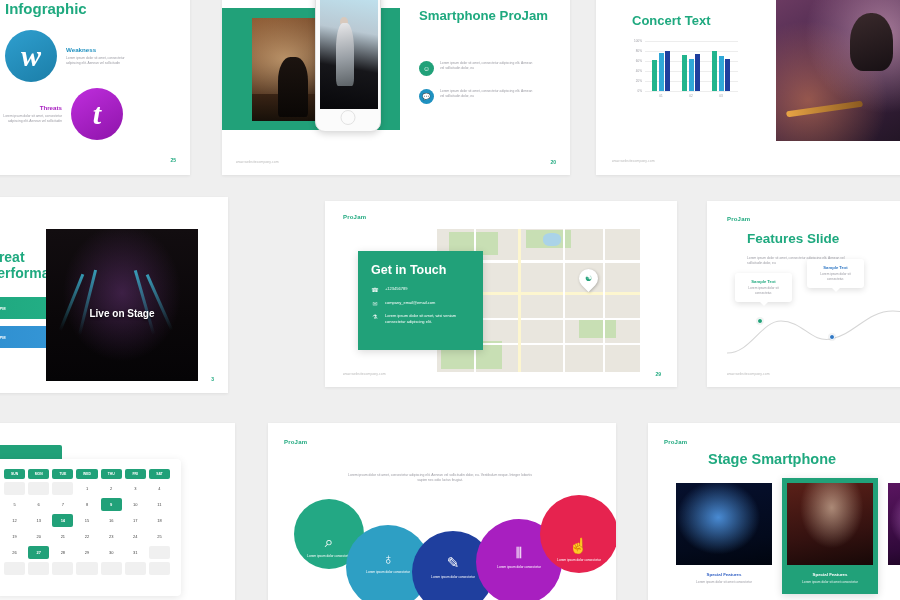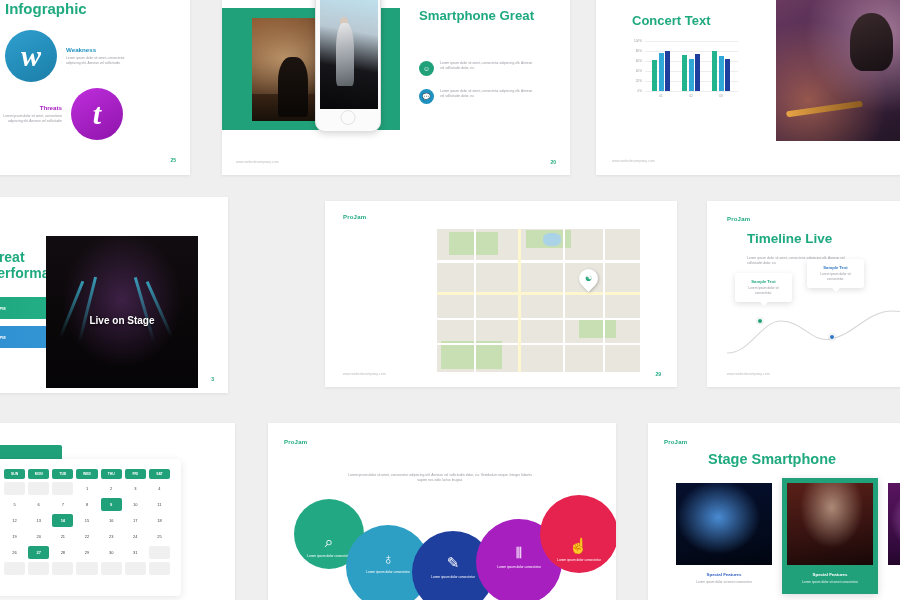--- a/index.html
+++ b/index.html
@@ -138,21 +138,20 @@
   .evrow .sep { width:1px; height:11px; background:rgba(255,255,255,.45); }
   .evrow .pl { padding-left:12px; position:relative; }
   .evrow .pin { position:absolute; left:-1px; top:50%; transform:translateY(-50%);
     font-size:6px; opacity:.85; }
   .stage-img {
     position:absolute; left:118px; top:32px; width:152px; height:152px;
     background:
       radial-gradient(ellipse at 50% 42%, rgba(120,60,140,.45), rgba(0,0,0,0) 55%),
       linear-gradient(180deg,#120d10 0%,#0a0709 60%,#050406 100%);
     overflow:hidden;
-    margin-top:7px;
   }
   .beam { position:absolute; background:linear-gradient(180deg, rgba(60,200,230,.75), rgba(60,200,230,0)); }
   .stage-txt { position:absolute; left:0; right:0; top:52%; text-align:center;
     color:#fff; font-weight:bold; font-size:10px; text-shadow:0 1px 3px rgba(0,0,0,.8); }
 
   
   #s5 { left:325px; top:201px; width:352px; height:186px; }
   #s5 .b5 { position:absolute; left:18px; top:13px; font-size:6px; }
   .map {
     position:absolute; left:112px; top:28px; width:203px; height:143px;
@@ -294,21 +293,21 @@
 
     <div class="phone">
 
       <div class="scr">
         <div class="hd"></div>
           <div class="fig"></div>
       </div>
       <div class="home"></div>
     </div>
 
-    <div class="title t2">Smartphone Great</div>
+    <div class="title t2">Smartphone ProJam</div>
 
     <div class="feat" style="left:197px; top:75px;">
       <div class="ic" style="background:#21a179;">☺</div>
       <div class="tx lorem">Lorem ipsum dolor sit amet, consectetur adipiscing elit. Aenean vel sollicitudin dolor, eu</div>
     </div>
     <div class="feat" style="left:197px; top:103px;">
       <div class="ic" style="background:#1f91c0;">💬</div>
       <div class="tx lorem">Lorem ipsum dolor sit amet, consectetur adipiscing elit. Aenean vel sollicitudin dolor, eu</div>
     </div>
 
@@ -408,28 +407,43 @@
       <div class="road" style="left:0; top:80%; width:100%; height:2px;"></div>
       <div class="road" style="left:18%; top:0; width:2px; height:100%;"></div>
       <div class="road m" style="left:40%; top:0; width:2.6px; height:100%;"></div>
       <div class="road" style="left:62%; top:0; width:2px; height:100%;"></div>
       <div class="road" style="left:82%; top:0; width:2px; height:100%;"></div>
       <div class="map-pin">
           <span>☯</span>
         </div>
     </div>
 
+    <div class="touch-card">
+      <h2>Get in Touch</h2>
+      <div class="ci">
+        <div class="g">☎</div>
+        <div class="v">+123456789</div>
+      </div>
+      <div class="ci">
+        <div class="g">✉</div>
+        <div class="v">company_email@email.com</div>
+      </div>
+      <div class="ci">
+        <div class="g">⚗</div>
+        <div class="v">Lorem ipsum dolor sit amet, wisi veniam consectetur adipiscing elit.</div>
+      </div>
+    </div>
 
     <div class="footer-url" style="left:18px; bottom:11px;">www.websitecompany.com</div>
     <div class="pagenum" style="right:16px; bottom:10px;">29</div>
   </div>
 
   <div class="slide" id="s6">
     <div class="brand b6">ProJam</div>
-    <div class="title t6">Timeline Live</div>
+    <div class="title t6">Features Slide</div>
     <div class="lorem d6">Lorem ipsum dolor sit amet, consectetur adipiscing elit. Aenean vel sollicitudin dolor, eu</div>
 
     <svg style="position:absolute; left:20px; top:100px; width:218px; height:60px;" viewBox="0 0 218 60" preserveAspectRatio="none">
       <path d="M0,52 C24,52 34,20 54,20 C76,20 84,42 104,38 C128,33 140,10 166,10 C190,10 204,22 218,22" fill="none" stroke="#d6d6d6" stroke-width="1.1"></path>
     </svg>
 
     <div class="callout" style="left:28px; top:72px;">
       <div class="ch">Sample Text</div>
       <div class="cb">Lorem ipsum dolor sit consectetur.</div>
     </div>

